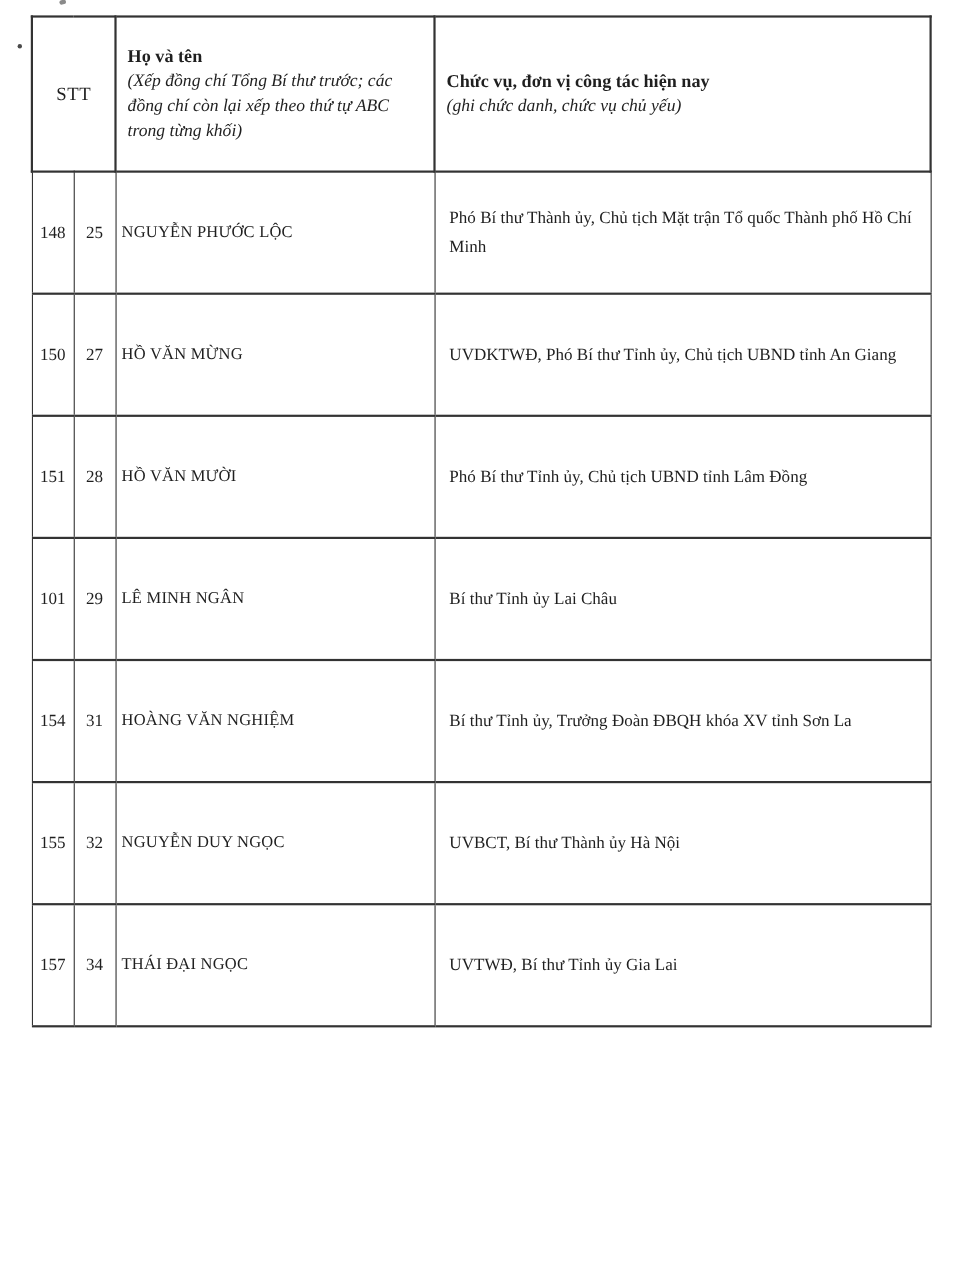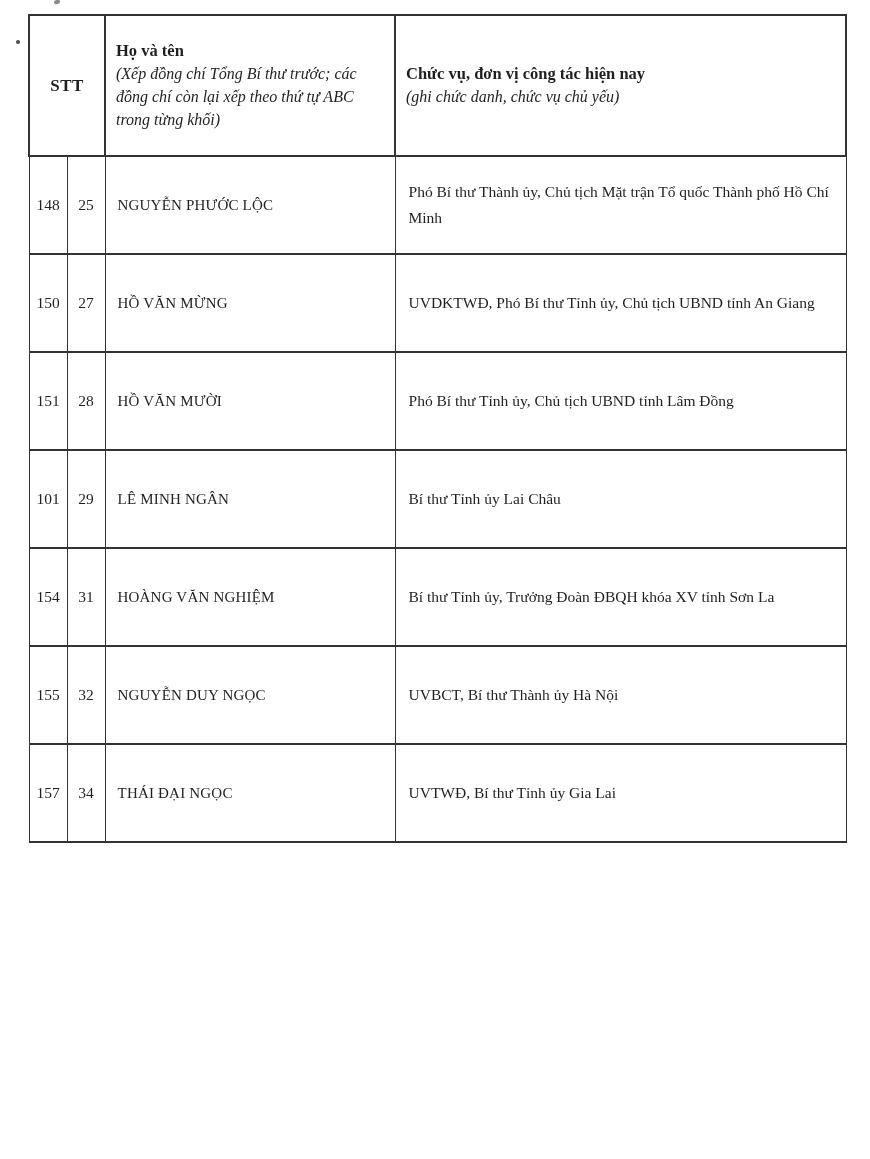--- a/index.html
+++ b/index.html
@@ -38,34 +38,34 @@
   .roster col.c-name { width: 290px; }
   .roster col.c-pos  { width: 451px; }
 
   .roster th, .roster td {
     border: 1.6px solid var(--border);
     vertical-align: middle;
     background: var(--paper);
   }
   .roster thead th { border-width: 2px; }
   .roster tr.hdr { height: 141px; }
-  .roster tbody tr { height: 98px; }
+  .roster tbody tr { height: 111px; }
   .roster tbody td { border-top-width: 2px; border-bottom-width: 2px; }
 
   th.stt {
-    font-size: 17px; font-weight: bold; text-align: center;
+    font-size: 17px; font-weight: normal; text-align: center;
     letter-spacing: 0.5px;
   }
   th.hdr-cell { text-align: left; padding: 4px 10px; font-weight: normal; }
   .hdr-title { font-size: 16.5px; font-weight: bold; line-height: 1.4; }
   .hdr-note  { font-size: 16px; font-style: italic; line-height: 1.42; margin-top: 1px; }
 
   td.num { text-align: center; font-size: 15.5px; }
   td.name {
-    font-size: 15px; padding-left: 12px; padding-right: 4px;
+    font-size: 15px; padding-left: 5px; padding-right: 4px;
     letter-spacing: 0.2px;
   }
   td.pos {
     font-size: 15.5px; padding-left: 13px; padding-right: 8px;
     line-height: 1.65;
   }
 </style>
 </head>
 <body>
 

